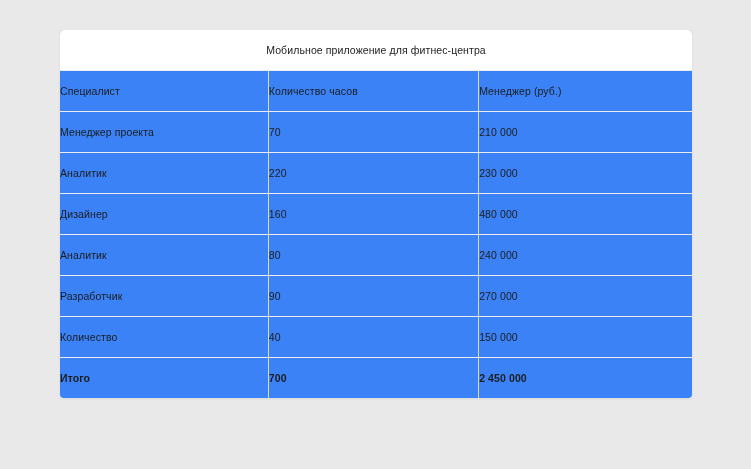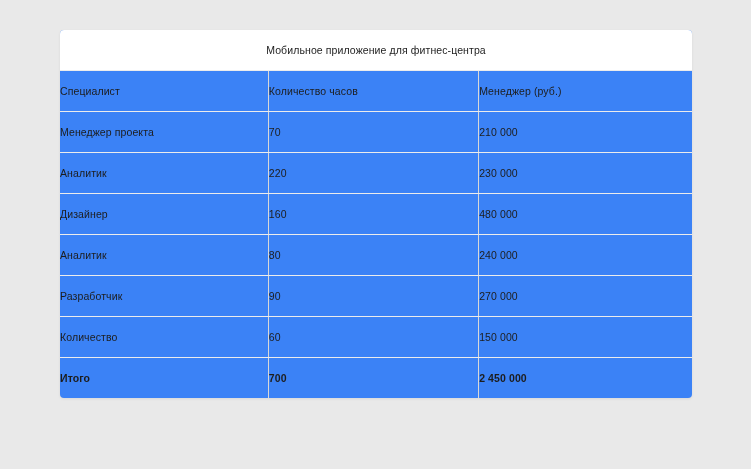--- a/index.html
+++ b/index.html
@@ -119,21 +119,21 @@
           <td class="col-hours">80</td>
           <td class="col-cost">240 000</td>
         </tr>
         <tr>
           <td class="col-role">Разработчик</td>
           <td class="col-hours">90</td>
           <td class="col-cost">270 000</td>
         </tr>
         <tr>
           <td class="col-role">Количество</td>
-          <td class="col-hours">60</td>
+          <td class="col-hours">40</td>
           <td class="col-cost">150 000</td>
         </tr>
         <tr class="total-row">
           <td class="col-role">Итого</td>
           <td class="col-hours">700</td>
           <td class="col-cost">2 450 000</td>
         </tr>
       </tbody>
     </table>
 

